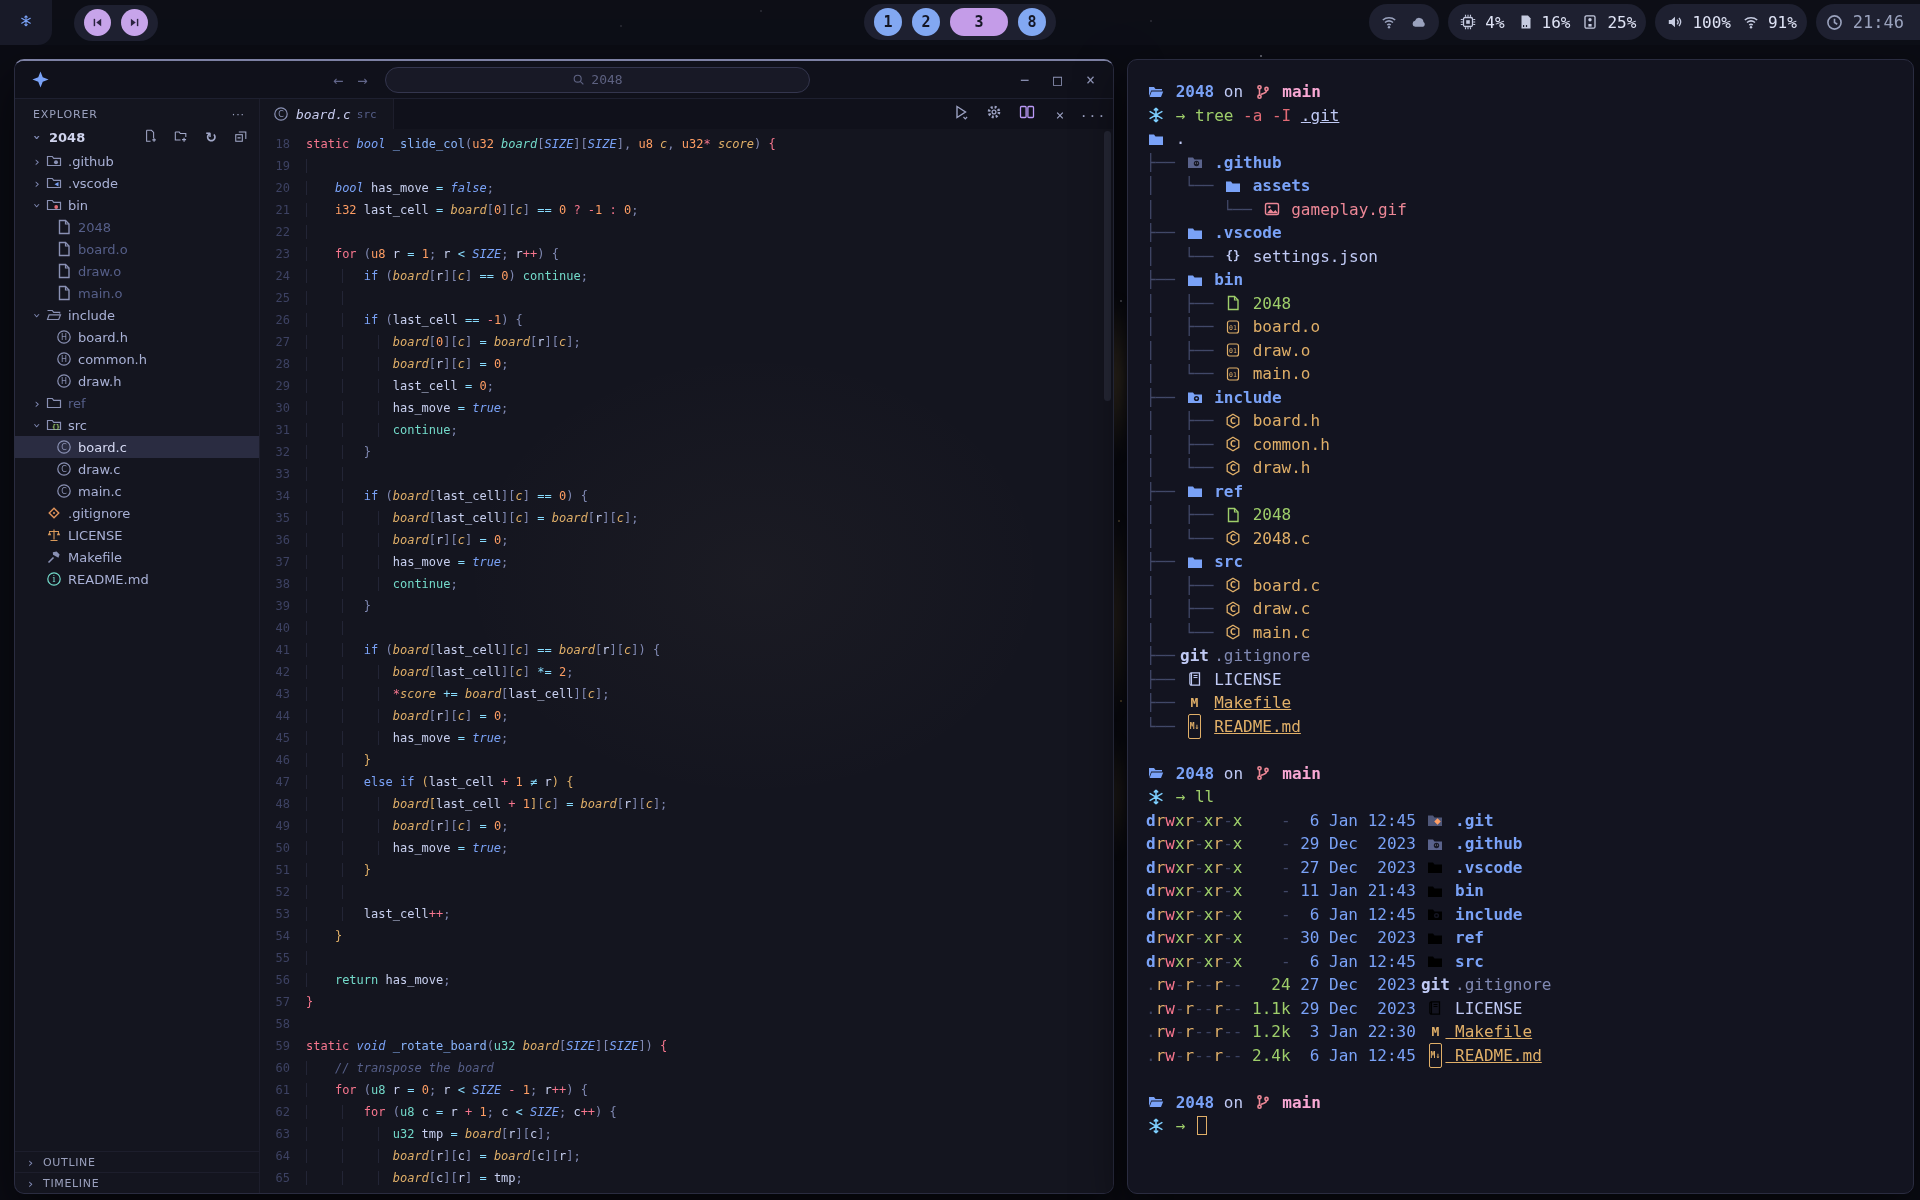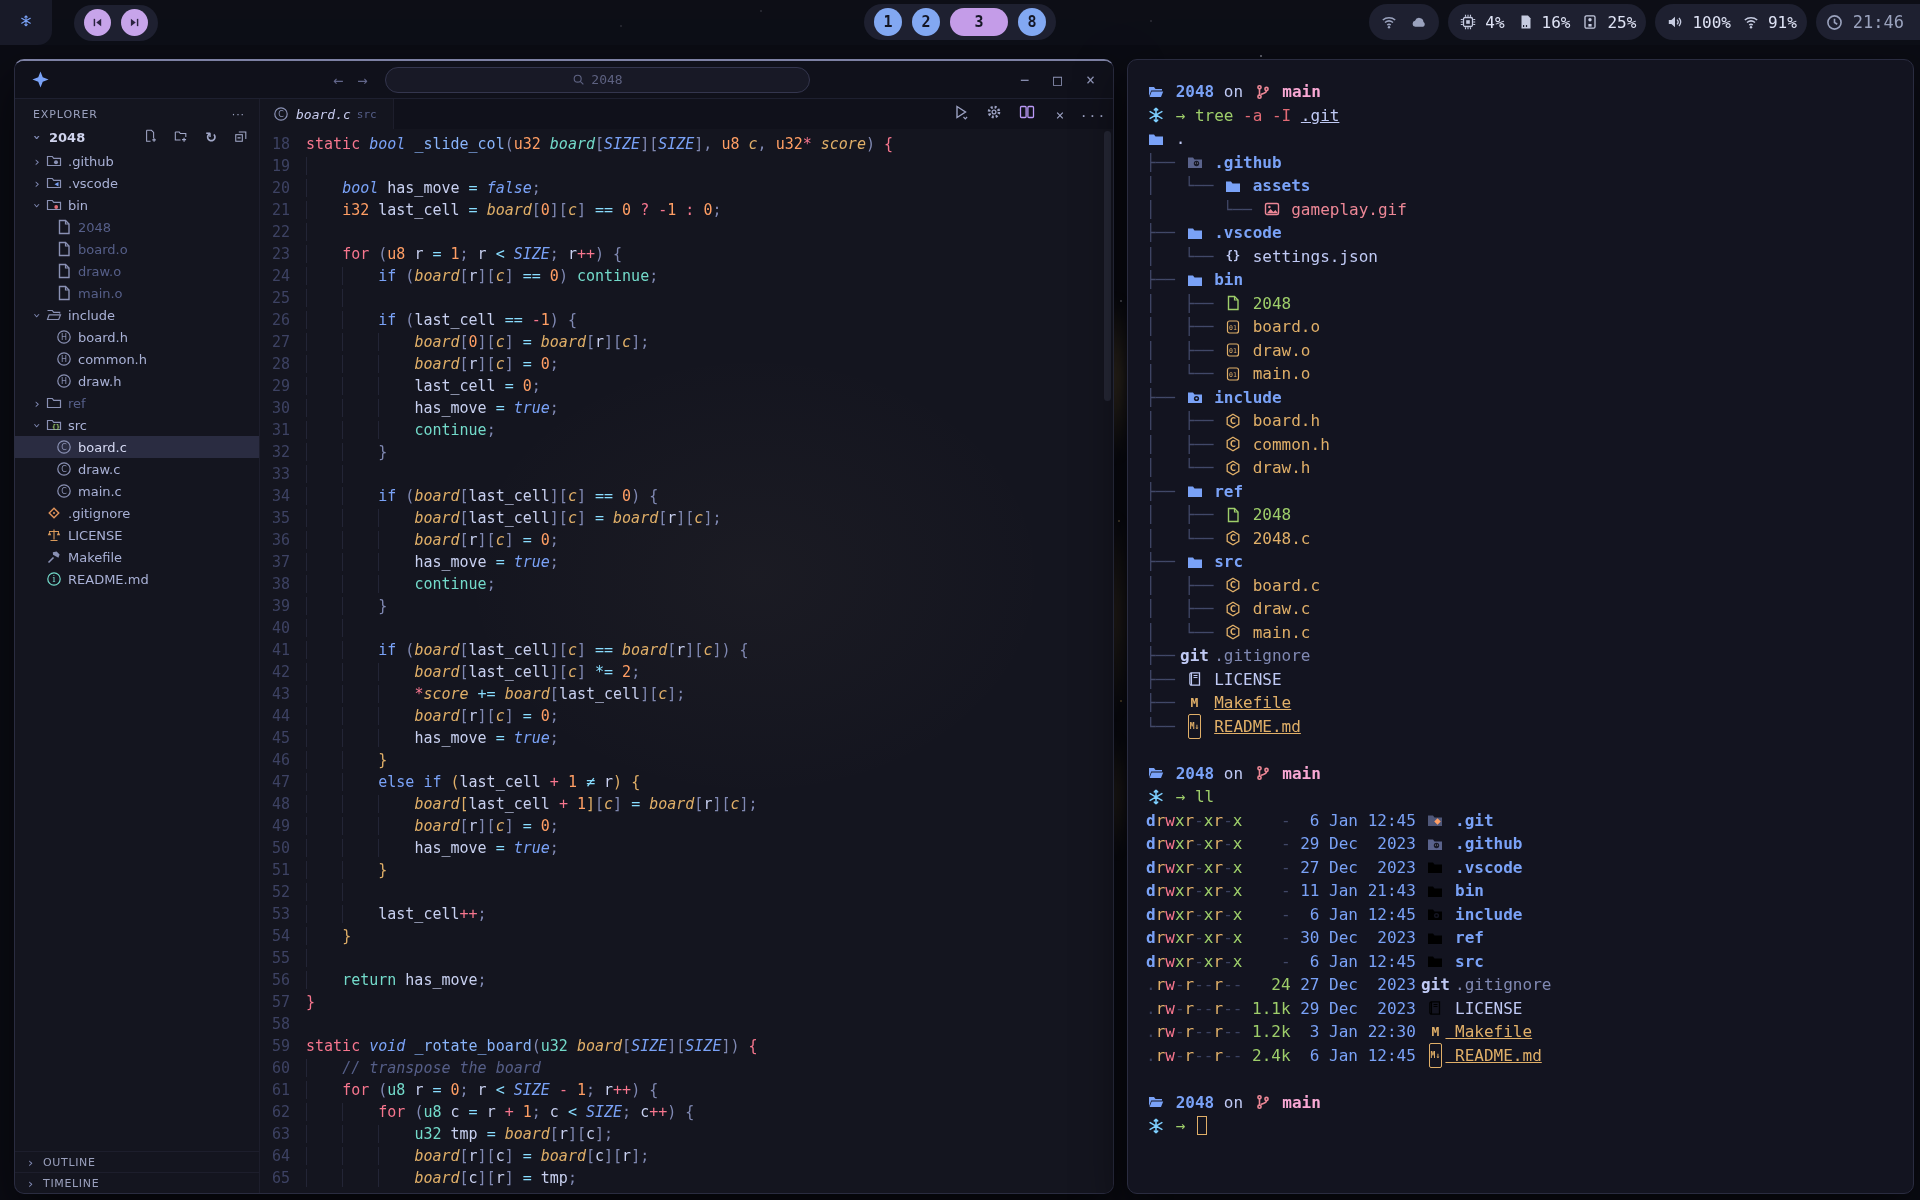--- a/index.html
+++ b/index.html
@@ -59,21 +59,21 @@
   
   .tabbar{height:30px;background:#10111b;display:flex;align-items:center;position:relative;}
   .tab{height:30px;display:flex;align-items:center;gap:6px;padding:0 16px 0 12px;background:#14151f;border-right:1px solid #1d1e2c;font-size:13px;}
   .tab .tname{color:#c9cdf0;font-style:italic;font-family:"DejaVu Sans Mono",monospace;}
   .tab .thint{color:#565f89;font-size:11px;}
   .tabacts{position:absolute;right:10px;display:flex;gap:13px;align-items:center;color:#9ba1c2;}
   .tabacts .purple{color:#bb9af7;}
   
   .codewrap{flex:1;position:relative;overflow:hidden;background:
      radial-gradient(420px 320px at 58% 42%,rgba(180,160,130,.045),transparent 70%),#14151f;}
-  .cl{display:flex;height:22px;line-height:22px;font-size:15px;white-space:pre;}
+  .cl{display:flex;height:22px;line-height:22px;font-size:12px;white-space:pre;}
   .ln{width:46px;text-align:right;color:#3d4263;flex:none;padding-right:16px;}
   .lc{white-space:pre;}
   .scrollthumb{position:absolute;right:2px;top:2px;width:7px;height:270px;border-radius:4px;background:rgba(140,150,190,.14);}
   
   .t-r{color:#f7768e;} .t-b{color:#7aa2f7;} .t-bi{color:#7aa2f7;font-style:italic;text-align:right;}
   .t-fn{color:#89b4fa;} .t-tp{color:#ff9e64;} .t-tt{color:#73daca;} .t-ti{color:#73daca;font-style:italic;}
   .t-pa{color:#e0af68;font-style:italic;} .t-gl{color:#e0af68;} .t-aq{color:#89ddff;}
   .t-nu{color:#ff9e64;} .t-ct{color:#73daca;} .t-v{color:#c8d0f0;} .t-p{color:#8089b3;}
   .t-cm{color:#565f89;font-style:italic;}
   .t-w{background:repeating-linear-gradient(to right,#232536 0,#232536 1px,transparent 1px,transparent 36.12px);}

